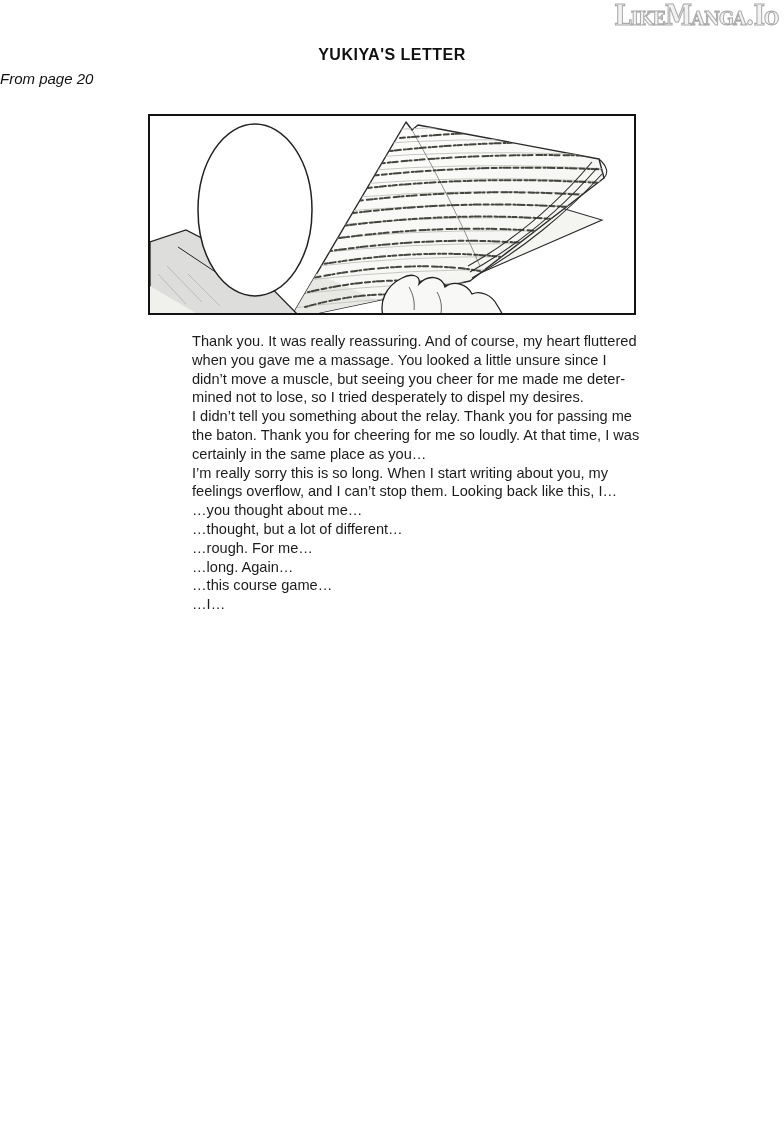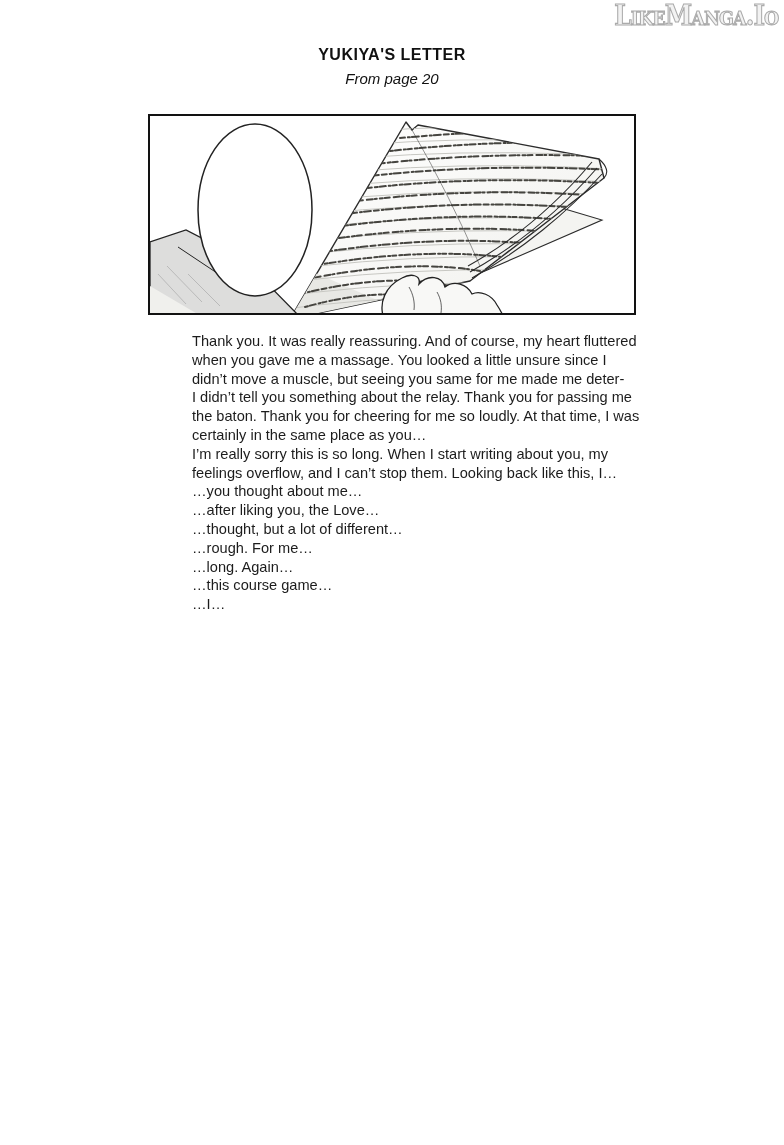--- a/index.html
+++ b/index.html
@@ -14,21 +14,21 @@
     letter-spacing:-1px;transform:scaleX(.92);transform-origin:right top;
     color:#f2f2f2;-webkit-text-stroke:1.1px #ababab;
   }
   .title{
     position:absolute;top:46px;left:0;width:784px;margin:0;
     text-align:center;font-size:16px;font-weight:bold;
     letter-spacing:.5px;color:#111111;
   }
   .subtitle{
     position:absolute;top:70px;left:0;width:784px;
-    text-align:center;font-style:italic;font-size:15px;color:#111111;
+    font-style:italic;font-size:15px;color:#111111;
   }
   .panel{
     position:absolute;left:148px;top:114px;width:484px;height:197px;
     border:2.5px solid #121212;background:#ffffff;
   }
   .panel svg{display:block;width:100%;height:100%;}
   .letter{
     position:absolute;left:149px;top:332px;width:500px;
     font-size:14.6px;line-height:18.8px;color:#1c1c1c;margin-left:43px;
   }
@@ -112,36 +112,36 @@
     <ellipse cx="105" cy="94" rx="57" ry="86" fill="#ffffff" stroke="#222222" stroke-width="1.5"></ellipse>
   </svg>
 </div>
 
 <div class="letter">
 
     <div class="letter-line">Thank you. It was really reassuring. And of course, my heart fluttered</div>
 
     <div class="letter-line">when you gave me a massage. You looked a little unsure since I</div>
 
-    <div class="letter-line">didn’t move a muscle, but seeing you same for me made me deter-</div>
+    <div class="letter-line">didn’t move a muscle, but seeing you cheer for me made me deter-</div>
 
+    <div class="letter-line">mined not to lose, so I tried desperately to dispel my desires.</div>
 
     <div class="letter-line">I didn’t tell you something about the relay. Thank you for passing me</div>
 
     <div class="letter-line">the baton. Thank you for cheering for me so loudly. At that time, I was</div>
 
     <div class="letter-line">certainly in the same place as you…</div>
 
     <div class="letter-line">I’m really sorry this is so long. When I start writing about you, my</div>
 
     <div class="letter-line">feelings overflow, and I can’t stop them. Looking back like this, I…</div>
 
     <div class="letter-line">…you thought about me…</div>
 
-    <div class="letter-line">…after liking you, the Love…</div>
 
     <div class="letter-line">…thought, but a lot of different…</div>
 
     <div class="letter-line">…rough. For me…</div>
 
     <div class="letter-line">…long. Again…</div>
 
     <div class="letter-line">…this course game…</div>
 
 

